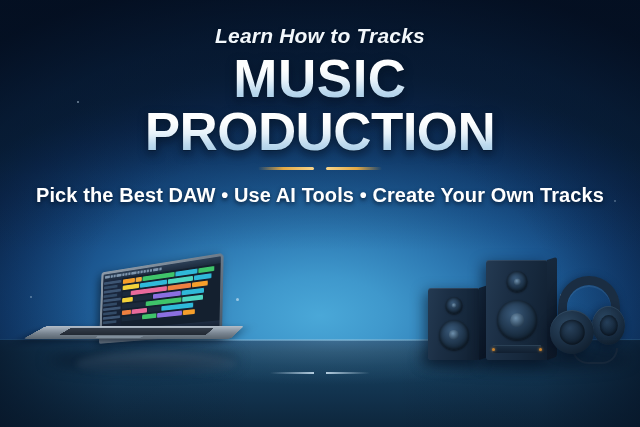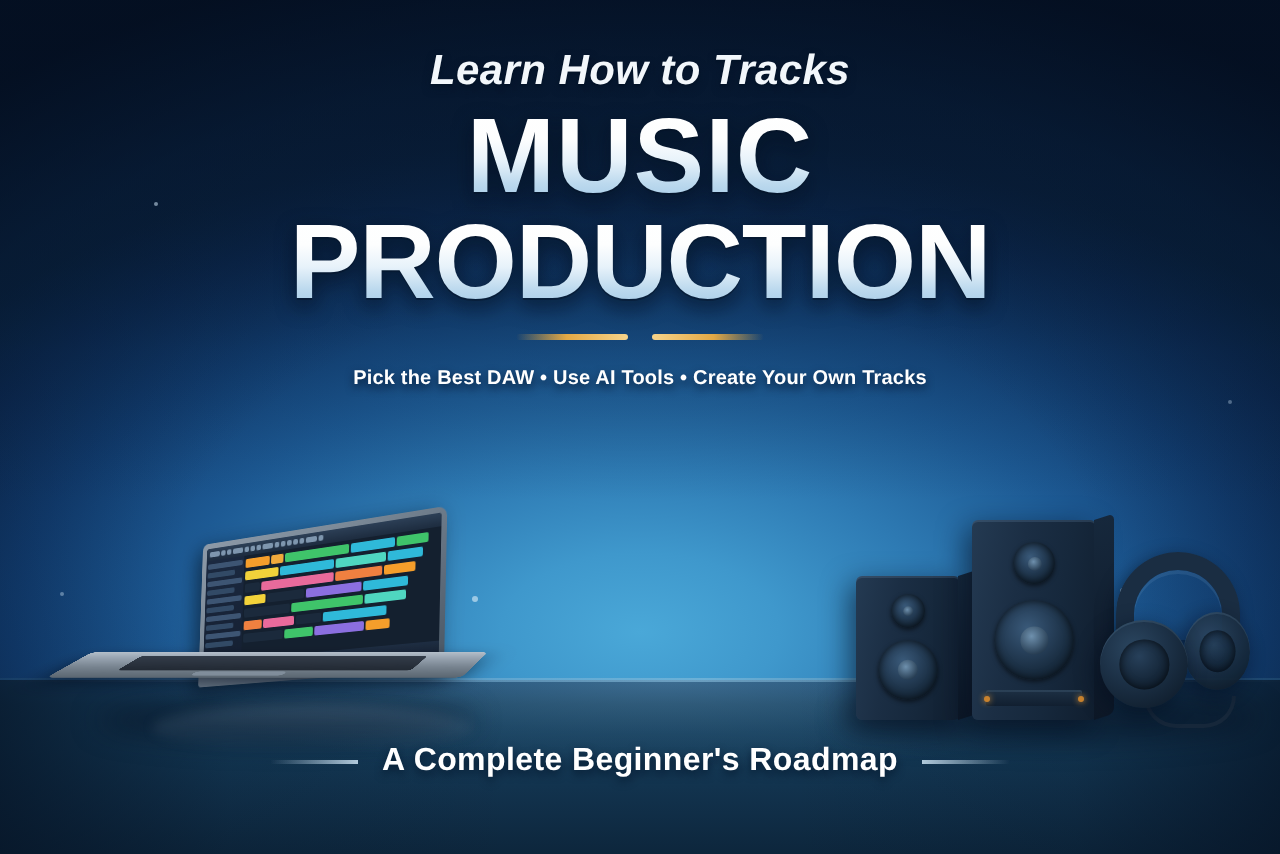--- a/index.html
+++ b/index.html
@@ -87,21 +87,21 @@
     font-size:33px; font-weight:bold; font-style:italic; letter-spacing:.5px;
     background:linear-gradient(180deg, #fff0cd 0%, #ffd98a 28%, #f9c45f 52%, #e8a23a 78%, #d98c28 100%);
     -webkit-background-clip:text; background-clip:text;
     color:transparent; -webkit-text-fill-color:transparent;
     filter:drop-shadow(0 2px 4px rgba(5,20,40,.7));
   }
   .year-text .in { font-size:25px; }
 
   .subhead {
     margin-top:14px;
-    font-size:10px; font-weight:bold; color:#ffffff; letter-spacing:.1px;
+    font-size:20px; font-weight:bold; color:#ffffff; letter-spacing:.1px;
     text-shadow:0 2px 4px rgba(4,20,40,.8);
   }
 
   
   .tagline-row {
     position:absolute; left:0; right:0; top:372px;
     display:flex; align-items:center; justify-content:center; gap:12px;
     z-index:12;
   }
   .tag-rule {
@@ -413,17 +413,16 @@
     <div class="year-row">
       <span class="year-rule"></span>
       <span class="year-rule right"></span>
     </div>
 
     <div class="subhead">Pick the Best DAW  •  Use AI Tools  •  Create Your Own Tracks</div>
   </div>
 
   <div class="tagline-row">
     <span class="tag-rule"></span>
-    <span class="tagline">A Complete Beginner's Roadmap</span>
     <span class="tag-rule right"></span>
   </div>
 
 </div>
 
 </body></html>

